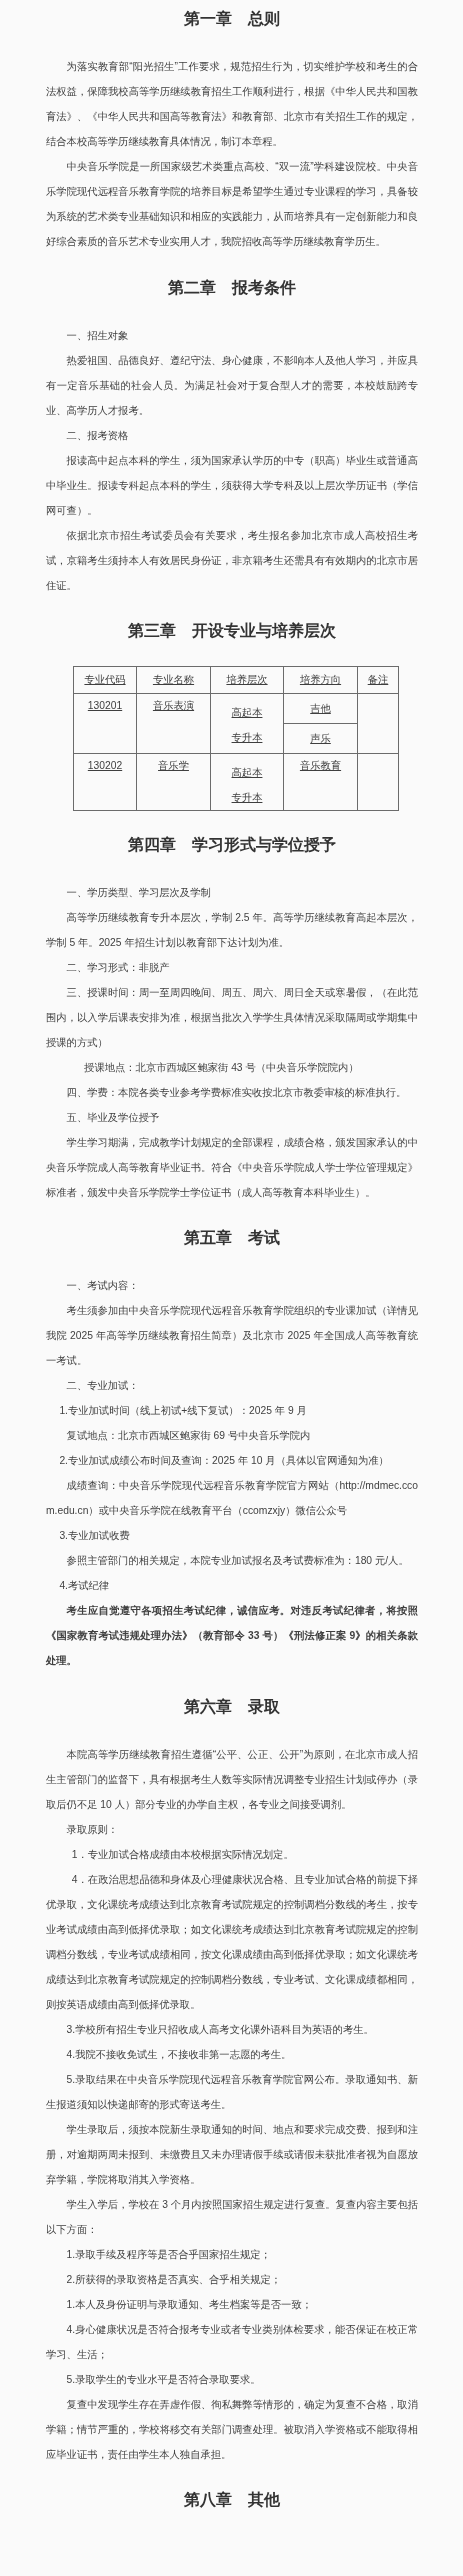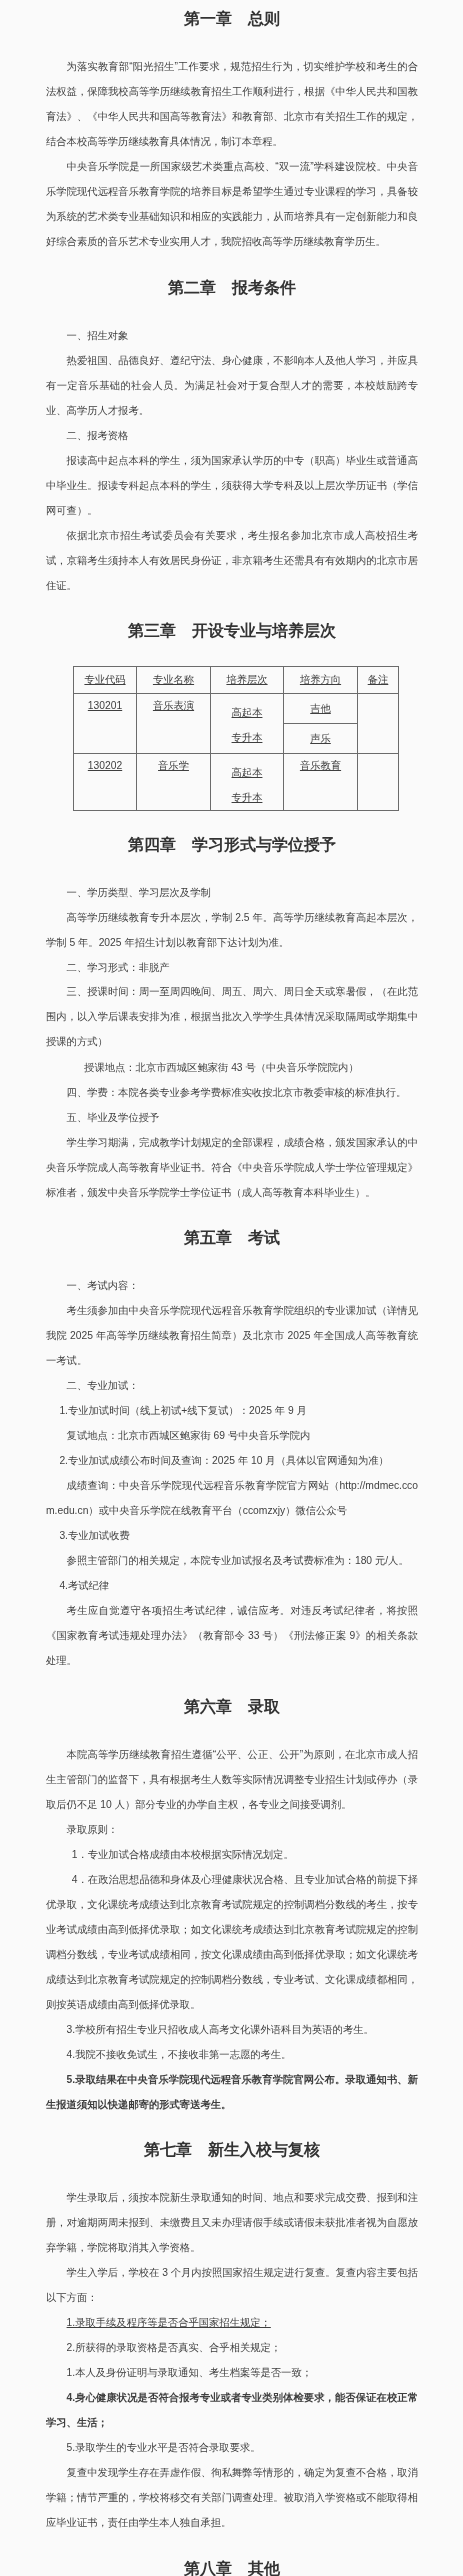--- a/index.html
+++ b/index.html
@@ -97,58 +97,57 @@
             <td></td>
           </tr>
         </tbody>
       </table>
     </section>
     <section class="chapter">
       <h2 class="chapter-title">第四章　学习形式与学位授予</h2>
       <p class="para" style="text-indent: 2em;">一、学历类型、学习层次及学制</p>
       <p class="para" style="text-indent: 2em;">高等学历继续教育专升本层次，学制 2.5 年。高等学历继续教育高起本层次，学制 5 年。2025 年招生计划以教育部下达计划为准。</p>
       <p class="para" style="text-indent: 2em;">二、学习形式：非脱产</p>
-      <p class="para" style="text-indent: 2em; font-family: Liberation Mono, monospace;">三、授课时间：周一至周四晚间、周五、周六、周日全天或寒暑假，（在此范围内，以入学后课表安排为准，根据当批次入学学生具体情况采取隔周或学期集中授课的方式）</p>
+      <p class="para" style="text-indent: 2em;">三、授课时间：周一至周四晚间、周五、周六、周日全天或寒暑假，（在此范围内，以入学后课表安排为准，根据当批次入学学生具体情况采取隔周或学期集中授课的方式）</p>
       <p class="para" style="text-indent: 3.7em;">授课地点：北京市西城区鲍家街 43 号（中央音乐学院院内）</p>
       <p class="para" style="text-indent: 2em;">四、学费：本院各类专业参考学费标准实收按北京市教委审核的标准执行。</p>
       <p class="para" style="text-indent: 2em;">五、毕业及学位授予</p>
       <p class="para" style="text-indent: 2em;">学生学习期满，完成教学计划规定的全部课程，成绩合格，颁发国家承认的中央音乐学院成人高等教育毕业证书。符合《中央音乐学院成人学士学位管理规定》标准者，颁发中央音乐学院学士学位证书（成人高等教育本科毕业生）。</p>
     </section>
     <section class="chapter">
       <h2 class="chapter-title">第五章　考试</h2>
       <p class="para" style="text-indent: 2em;">一、考试内容：</p>
       <p class="para" style="text-indent: 2em;">考生须参加由中央音乐学院现代远程音乐教育学院组织的专业课加试（详情见我院 2025 年高等学历继续教育招生简章）及北京市 2025 年全国成人高等教育统一考试。</p>
       <p class="para" style="text-indent: 2em;">二、专业加试：</p>
       <p class="para" style="text-indent: 1.3em;">1.专业加试时间（线上初试+线下复试）：2025 年 9 月</p>
       <p class="para" style="text-indent: 2em;">复试地点：北京市西城区鲍家街 69 号中央音乐学院内</p>
       <p class="para" style="text-indent: 1.3em;">2.专业加试成绩公布时间及查询：2025 年 10 月（具体以官网通知为准）</p>
       <p class="para" style="text-indent: 2em;">成绩查询：中央音乐学院现代远程音乐教育学院官方网站（http://mdmec.ccom.edu.cn）或中央音乐学院在线教育平台（ccomzxjy）微信公众号</p>
       <p class="para" style="text-indent: 1.3em;">3.专业加试收费</p>
       <p class="para" style="text-indent: 2em;">参照主管部门的相关规定，本院专业加试报名及考试费标准为：180 元/人。</p>
       <p class="para" style="text-indent: 1.3em;">4.考试纪律</p>
-      <p class="para" style="text-indent: 2em;">考生应自觉遵守各项招生考试纪律，诚信应考。对违反考试纪律者，将按照《国家教育考试违规处理办法》（教育部令 33 号）《刑法修正案 9》的相关条款处理。</p>
+      <p class="para" style="text-indent: 2em; font-weight: bold;">考生应自觉遵守各项招生考试纪律，诚信应考。对违反考试纪律者，将按照《国家教育考试违规处理办法》（教育部令 33 号）《刑法修正案 9》的相关条款处理。</p>
     </section>
     <section class="chapter">
       <h2 class="chapter-title">第六章　录取</h2>
       <p class="para" style="text-indent: 2em;">本院高等学历继续教育招生遵循“公平、公正、公开”为原则，在北京市成人招生主管部门的监督下，具有根据考生人数等实际情况调整专业招生计划或停办（录取后仍不足 10 人）部分专业的办学自主权，各专业之间接受调剂。</p>
       <p class="para" style="text-indent: 2em;">录取原则：</p>
       <p class="para" style="text-indent: 2.5em;">1．专业加试合格成绩由本校根据实际情况划定。</p>
       <p class="para" style="text-indent: 2.5em;">4．在政治思想品德和身体及心理健康状况合格、且专业加试合格的前提下择优录取，文化课统考成绩达到北京教育考试院规定的控制调档分数线的考生，按专业考试成绩由高到低择优录取；如文化课统考成绩达到北京教育考试院规定的控制调档分数线，专业考试成绩相同，按文化课成绩由高到低择优录取；如文化课统考成绩达到北京教育考试院规定的控制调档分数线，专业考试、文化课成绩都相同，则按英语成绩由高到低择优录取。</p>
       <p class="para" style="text-indent: 2em;">3.学校所有招生专业只招收成人高考文化课外语科目为英语的考生。</p>
       <p class="para" style="text-indent: 2em;">4.我院不接收免试生，不接收非第一志愿的考生。</p>
-      <p class="para" style="text-indent: 2em; font-weight: bold;">5.录取结果在中央音乐学院现代远程音乐教育学院官网公布。录取通知书、新生报道须知以快递邮寄的形式寄送考生。</p>
+      <p class="para" style="text-indent: 2em;">5.录取结果在中央音乐学院现代远程音乐教育学院官网公布。录取通知书、新生报道须知以快递邮寄的形式寄送考生。</p>
     </section>
     <section class="chapter">
-      <h2 class="chapter-title">第七章　新生入校与复核</h2>
       <p class="para" style="text-indent: 2em;">学生录取后，须按本院新生录取通知的时间、地点和要求完成交费、报到和注册，对逾期两周未报到、未缴费且又未办理请假手续或请假未获批准者视为自愿放弃学籍，学院将取消其入学资格。</p>
       <p class="para" style="text-indent: 2em;">学生入学后，学校在 3 个月内按照国家招生规定进行复查。复查内容主要包括以下方面：</p>
-      <p class="para" style="text-indent: 2em; text-decoration: underline;">1.录取手续及程序等是否合乎国家招生规定；</p>
+      <p class="para" style="text-indent: 2em;">1.录取手续及程序等是否合乎国家招生规定；</p>
       <p class="para" style="text-indent: 2em;">2.所获得的录取资格是否真实、合乎相关规定；</p>
       <p class="para" style="text-indent: 2em;">1.本人及身份证明与录取通知、考生档案等是否一致；</p>
-      <p class="para" style="text-indent: 2em; font-weight: bold;">4.身心健康状况是否符合报考专业或者专业类别体检要求，能否保证在校正常学习、生活；</p>
+      <p class="para" style="text-indent: 2em;">4.身心健康状况是否符合报考专业或者专业类别体检要求，能否保证在校正常学习、生活；</p>
       <p class="para" style="text-indent: 2em;">5.录取学生的专业水平是否符合录取要求。</p>
       <p class="para" style="text-indent: 2em;">复查中发现学生存在弄虚作假、徇私舞弊等情形的，确定为复查不合格，取消学籍；情节严重的，学校将移交有关部门调查处理。被取消入学资格或不能取得相应毕业证书，责任由学生本人独自承担。</p>
     </section>
     <section class="chapter">
       <h2 class="chapter-title">第八章　其他</h2>
     </section>
   </main>
 
 
 </body></html>

